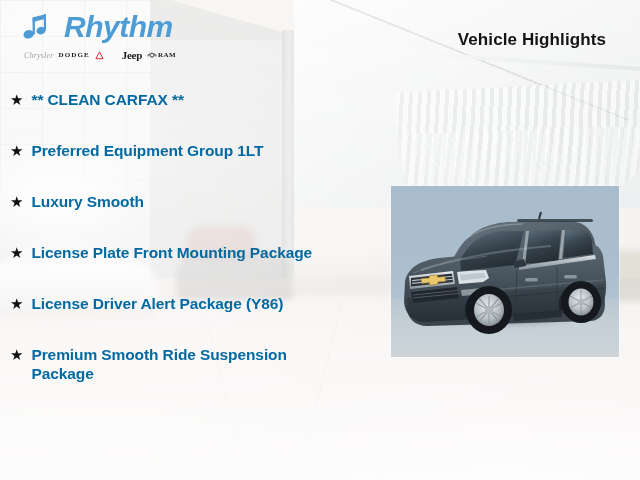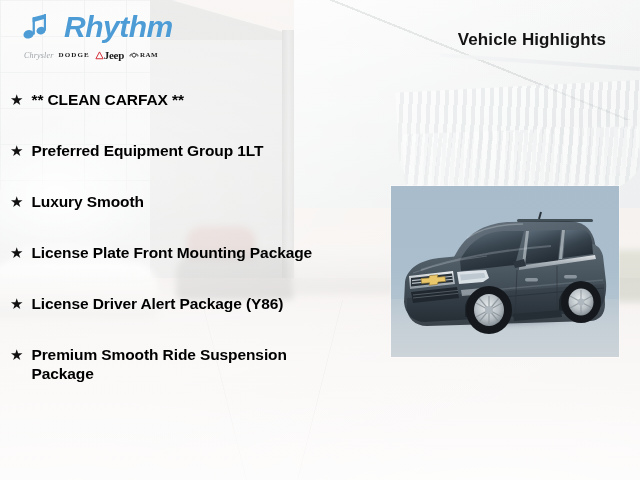--- a/index.html
+++ b/index.html
@@ -249,21 +249,21 @@
     font-size: 8px;
     color: #8d9499;
     letter-spacing: .2px;
     opacity: .85;
   }
   .brand-dodge {
     font-size: 7px;
     font-weight: bold;
     letter-spacing: 1.1px;
   }
-  .brand-jeep-wrap { display: flex; align-items: center; gap: 0; }
+  .brand-jeep-wrap { display: flex; align-items: center; gap: 18px; }
   .brand-jeep {
     font-size: 11px;
     font-weight: bold;
     letter-spacing: -0.3px;
   }
   .brand-ram-wrap { display: flex; align-items: center; gap: 1px; }
   .brand-ram {
     font-size: 7px;
     font-weight: bold;
     letter-spacing: .4px;
@@ -303,21 +303,21 @@
     flex: 0 0 auto;
     font-size: 15px;
     line-height: 20px;
     color: #111111;
   }
   .hl-label {
     font-family: "Liberation Sans", sans-serif;
     font-weight: bold;
     font-size: 15.5px;
     line-height: 19px;
-    color: #000000;
+    color: #0369a1;
     letter-spacing: -0.1px;
   }
 
   
   .vehicle-photo {
     position: absolute;
     left: 391px; top: 186px;
     width: 228px; height: 171px;
     z-index: 5;
     overflow: hidden;

